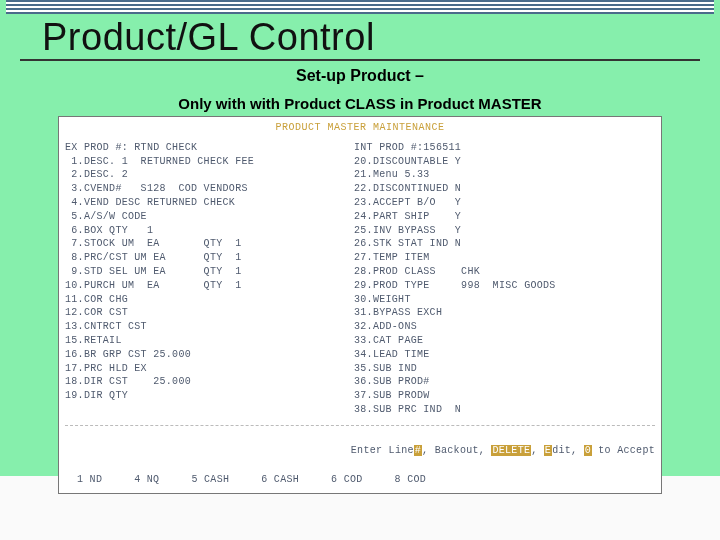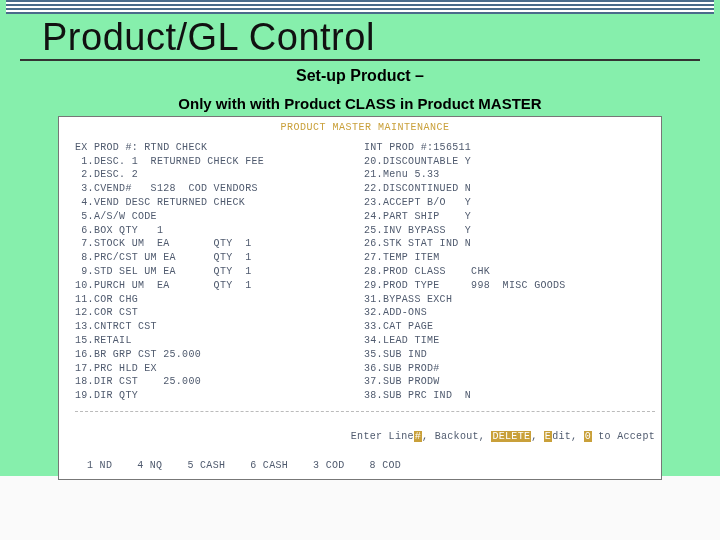--- a/index.html
+++ b/index.html
@@ -36,21 +36,21 @@
     font-weight: 700;
     color: #000;
   }
   .subtitle1 { font-size: 16px; margin-top: 6px; }
   .subtitle2 { font-size: 15px; margin-top: 10px; margin-bottom: 4px; }
 
   .terminal {
     margin: 0 58px 0 58px;
     border: 1px solid #777;
     background: #fff;
-    padding: 4px 6px 6px 16px;
+    padding: 4px 6px 6px 6px;
     font-family: "Consolas", "Menlo", "Courier New", monospace;
     font-size: 10px;
     line-height: 1.38;
     color: #4f5a6e;
     letter-spacing: 0.3px;
   }
   .term-title {
     text-align: center;
     color: #c9a03a;
     font-weight: 400;
@@ -66,21 +66,21 @@
   .col-right { width: 280px; }
   .row { white-space: pre; }
   .hl { background: #c9a03a; color: #fff; padding: 0 1px; }
   .footer {
     margin-top: 8px;
     border-top: 1px dashed #bbb;
     padding-top: 4px;
     text-align: right;
   }
   .footer .row { margin-bottom: 2px; }
-  .footer2 { display: flex; gap: 25px; padding-left: 12px; white-space: pre; }
+  .footer2 { display: flex; gap: 32px; padding-left: 12px; white-space: pre; }
 </style>
 </head>
 <body>
 <div class="slide">
 
 <div class="top-rule"></div>
 
 <h1 class="title">Product/GL Control</h1>
 
 <div class="subtitle1">Set-up Product –</div>
@@ -117,39 +117,40 @@
       <div class="row">20.DISCOUNTABLE Y</div>
       <div class="row">21.Menu 5.33</div>
       <div class="row">22.DISCONTINUED N</div>
       <div class="row">23.ACCEPT B/O   Y</div>
       <div class="row">24.PART SHIP    Y</div>
       <div class="row">25.INV BYPASS   Y</div>
       <div class="row">26.STK STAT IND N</div>
       <div class="row">27.TEMP ITEM</div>
       <div class="row">28.PROD CLASS    CHK</div>
       <div class="row">29.PROD TYPE     998  MISC GOODS</div>
+      <div class="row">30.WEIGHT</div>
       <div class="row">31.BYPASS EXCH</div>
       <div class="row">32.ADD-ONS</div>
       <div class="row">33.CAT PAGE</div>
       <div class="row">34.LEAD TIME</div>
       <div class="row">35.SUB IND</div>
       <div class="row">36.SUB PROD#</div>
       <div class="row">37.SUB PRODW</div>
       <div class="row">38.SUB PRC IND  N</div>
     </div>
   </div>
 
   <div class="footer">
     <div class="row">
       <span>Enter Line</span><span class="hl">#</span><span>, Backout, </span><span class="hl">DELETE</span><span>, </span><span class="hl">E</span><span>dit, </span><span class="hl">0</span><span> to Accept</span>
     </div>
     <div class="footer2">
       <span>1 ND</span>
       <span>4 NQ</span>
       <span>5 CASH</span>
       <span>6 CASH</span>
-      <span>3 COD</span>
+      <span>6 COD</span>
       <span>8 COD</span>
     </div>
   </div>
 </div>
 
 </div>
 
 </body></html>

